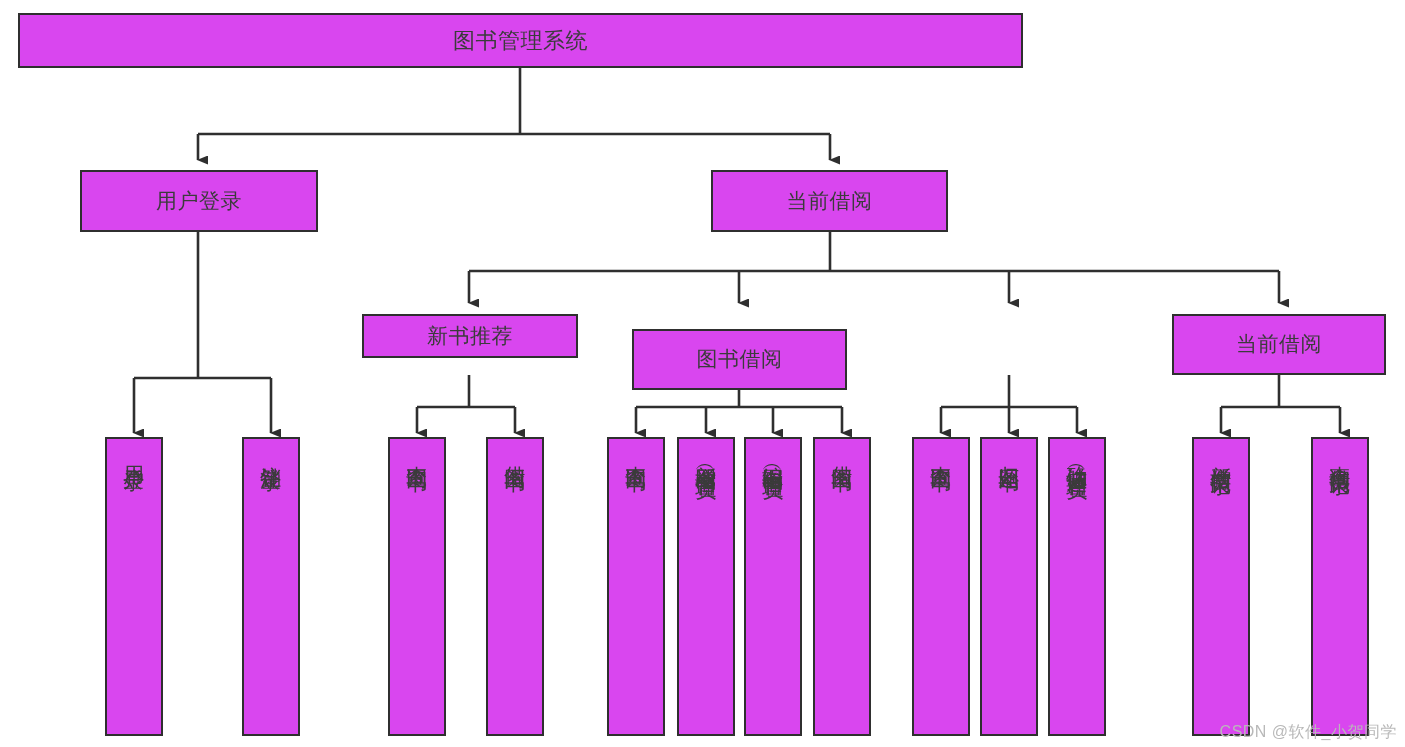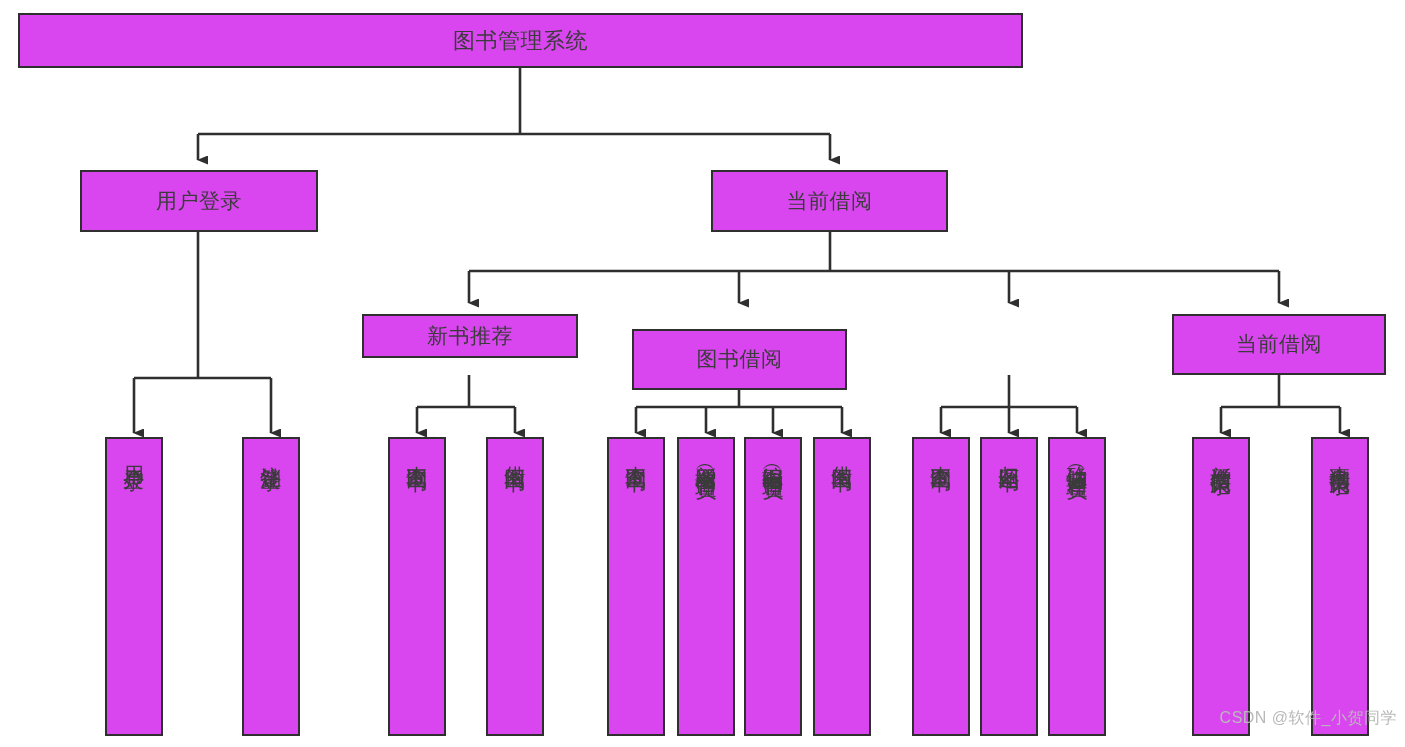--- a/index.html
+++ b/index.html
@@ -57,21 +57,21 @@
     text-orientation: upright;
     font-size: 21px;
     line-height: 1.32;
     letter-spacing: 2px;
     white-space: normal;
     max-height: 280px;
   }
   .watermark {
     position: absolute;
     right: 8px;
-    bottom: 18px;
+    bottom: 4px;
     font-size: 16px;
     color: #b9b9b9;
     letter-spacing: 0.5px;
     z-index: 5;
     white-space: nowrap;
   }
 </style>
 </head>
 <body>
 

